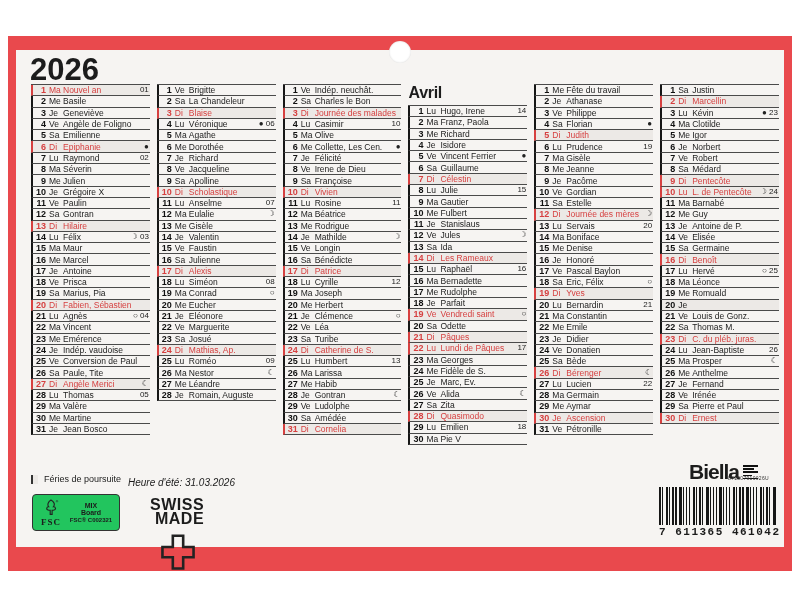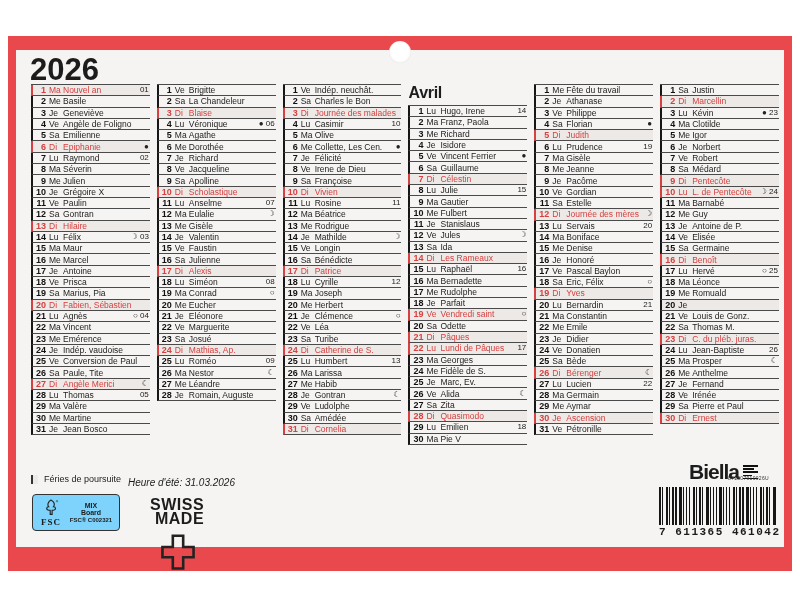--- a/index.html
+++ b/index.html
@@ -25,21 +25,21 @@
   .row .rt{flex:none;font-size:8px;color:#222;padding-right:1px;white-space:nowrap;}
   .row.h{background:var(--hbg);border-left-color:var(--textred);}
   .row.h .num,.row.h .wd,.row.h .nm{color:var(--textred);}
   .row.s{background:var(--hbg);}
   .row.s .nm{color:var(--textred);margin-top:42px;}
   .legend{position:absolute;left:15px;top:424px;font-size:9px;display:flex;align-items:center;text-align:center;}
   .legend .marker{display:inline-block;width:5px;height:9px;background:var(--hbg);
                   border-left:2px solid #333;margin-right:6px;}
   .heure{position:absolute;left:112px;top:427px;font-size:10px;font-style:italic;}
   .fsc{position:absolute;left:16px;top:444px;width:88px;height:37px;border:1px solid #333;
-       border-radius:4px;background:#7dd3fc;display:flex;align-items:center;padding:1px 3px;box-sizing:border-box;}
+       border-radius:4px;background:#22c55e;display:flex;align-items:center;padding:1px 3px;box-sizing:border-box;}
   .fsc .left{width:30px;text-align:center;}
   .fsc .left svg{display:block;margin:0 auto;}
   .fsc .fsclabel{font-family:"Liberation Serif","DejaVu Serif",serif;font-weight:bold;font-size:9px;letter-spacing:1px;}
   .fsc .right{flex:1;text-align:center;font-weight:bold;}
   .fsc .mix{font-size:7px;} .fsc .board{font-size:7px;} .fsc .code{font-size:6px;margin-top:1px;}
   .swiss{position:absolute;left:134px;top:448px;display:flex;align-items:center;flex-direction:column;}
   .swiss .txt{text-align:right;font-weight:bold;font-size:16px;line-height:14px;letter-spacing:0.5px;}
   .swiss svg{margin-left:2px;margin-top:6px;}
   .brand{position:absolute;left:627px;top:410px;display:flex;align-items:flex-start;margin-left:46px;}
   .brand .bname{font-size:21px;font-weight:bold;letter-spacing:-1px;}

